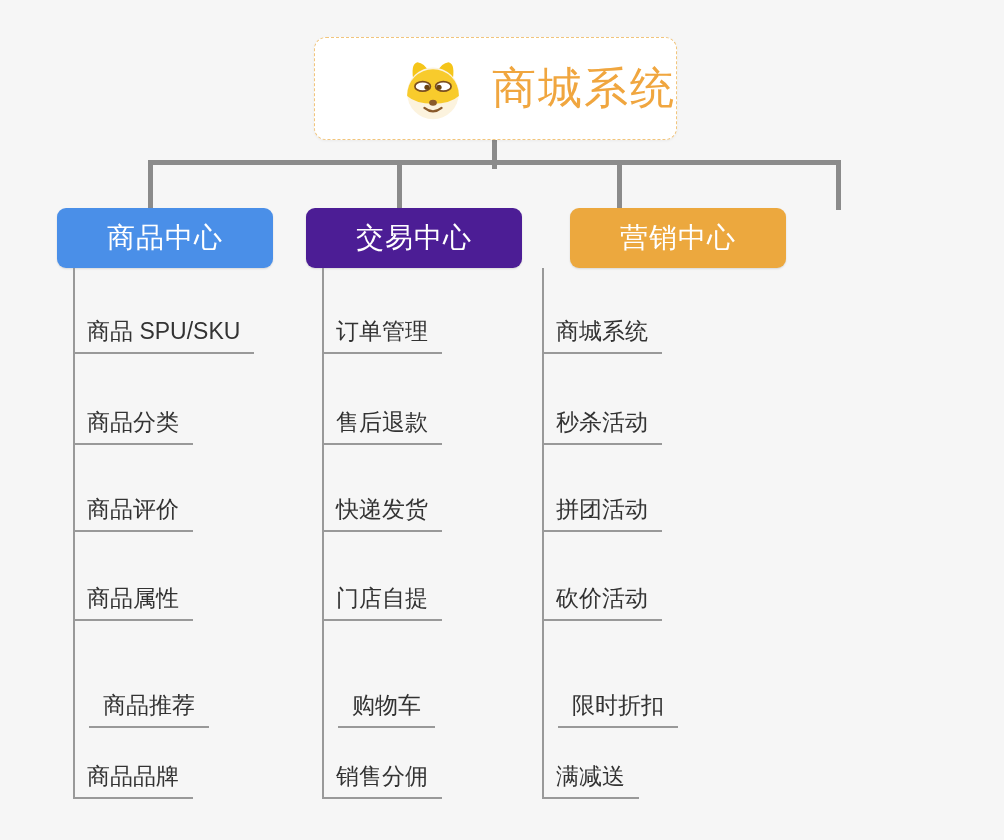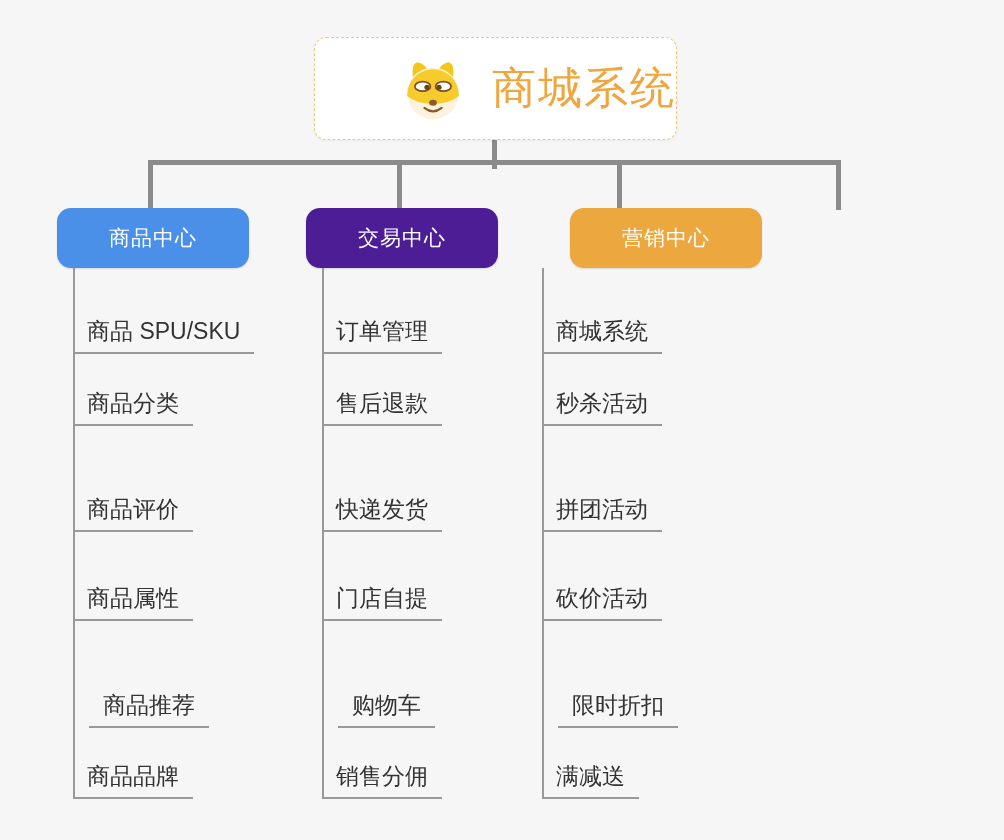--- a/index.html
+++ b/index.html
@@ -20,29 +20,29 @@
     background:#ffffff; border:1px dashed #f2c57c; border-radius:12px;
     display:flex; align-items:center; justify-content:flex-end; gap:28px;
     box-shadow:0 1px 3px rgba(0,0,0,.05); }
   .root-title { font-size:44px; color:#f0a63f; letter-spacing:2px; }
   .doge { width:62px; height:64px; display:inline-flex; }
 
   
   .branch { position:absolute; top:208px; width:188px; }
   .branch-0 { left:57px; } .branch-1 { left:306px; }
   .branch-2 { left:526px; } .branch-3 { left:745px; }
-  .branch-box { width:192px; height:60px; border-radius:14px; color:#ffffff;
-    font-size:21px; letter-spacing:1px; display:flex; align-items:center;
+  .branch-box { width:216px; height:60px; border-radius:9px; color:#ffffff;
+    font-size:28px; letter-spacing:1px; display:flex; align-items:center;
     justify-content:center; box-shadow:0 1px 2px rgba(0,0,0,.12); }
   .children { position:absolute; left:16px; top:60px; }
   .vline { position:absolute; left:0; top:0; width:2px; height:531px; background:#999999; }
   .leaf { position:absolute; left:0; height:48px; display:flex; align-items:flex-end;
     white-space:nowrap; padding:0 14px 5px 14px; border-bottom:2px solid #999999;
     font-size:23px; color:#333333; }
-  .leaf-0 { top:38px; } .leaf-1 { top:110px; } .leaf-2 { top:216px;font-family:Liberation Serif, serif; }
+  .leaf-0 { top:38px; } .leaf-1 { top:129px; } .leaf-2 { top:216px;font-family:Liberation Serif, serif; }
   .leaf-3 { top:305px; } .leaf-4 { top:412px;margin-left:16px; } .leaf-5 { top:483px; }
 </style>
 </head>
 <body>
 
 <div class="canvas">
 
   <div class="tline trunk-v"></div>
   <div class="tline trunk-h"></div>
   <div class="tline drop drop-0"></div>

